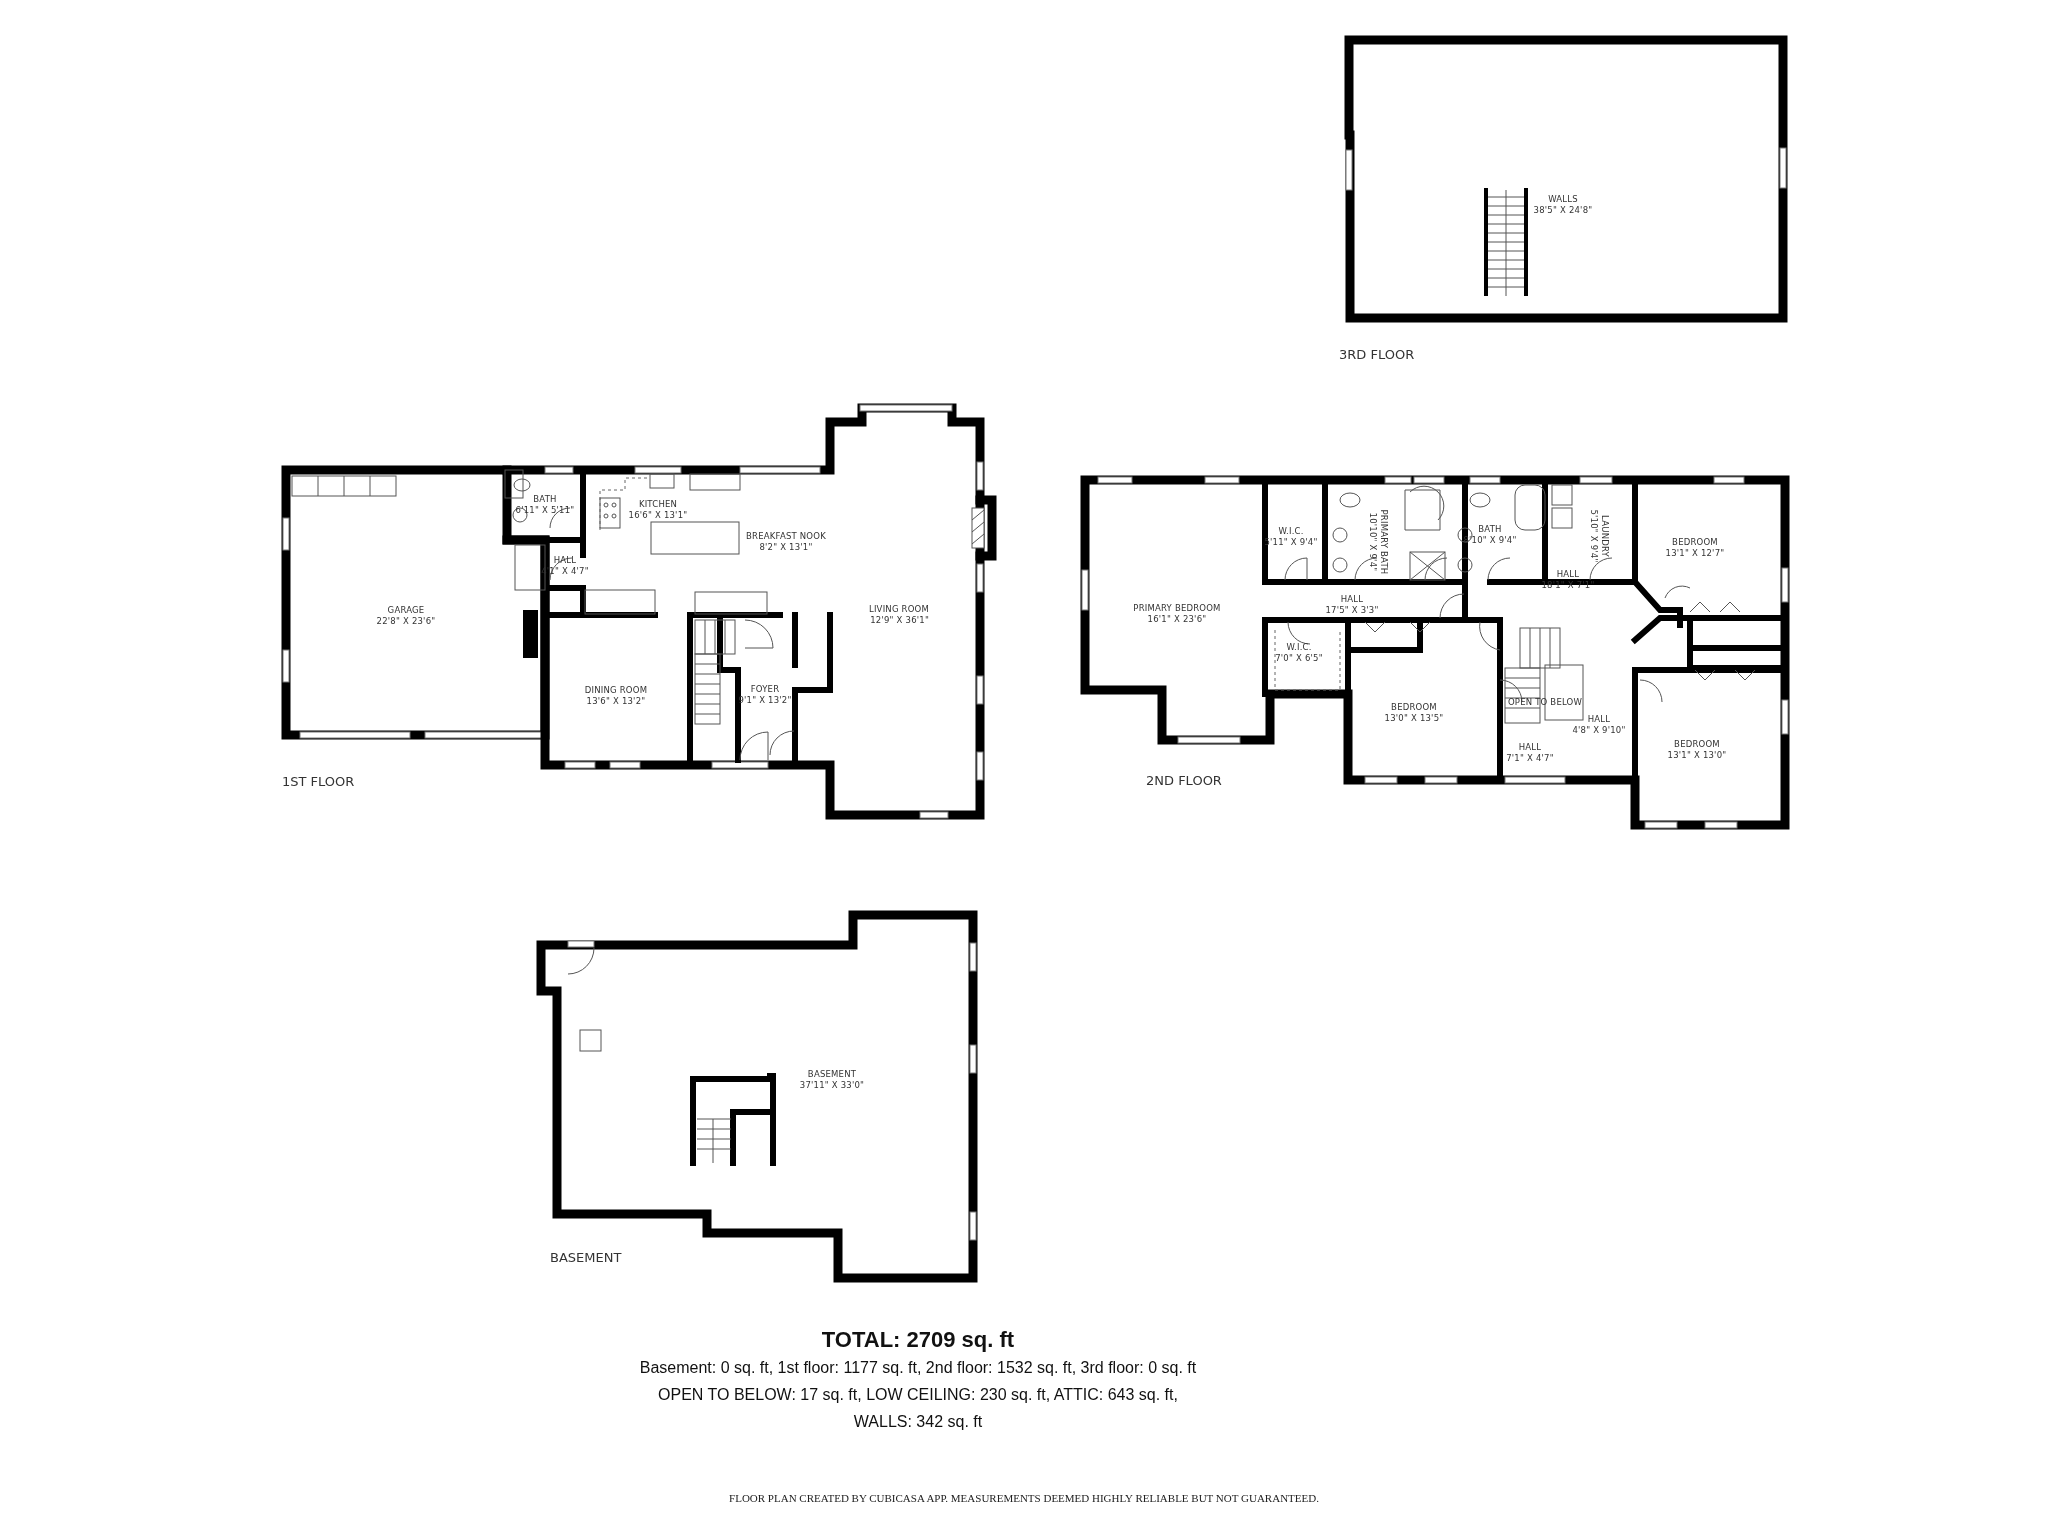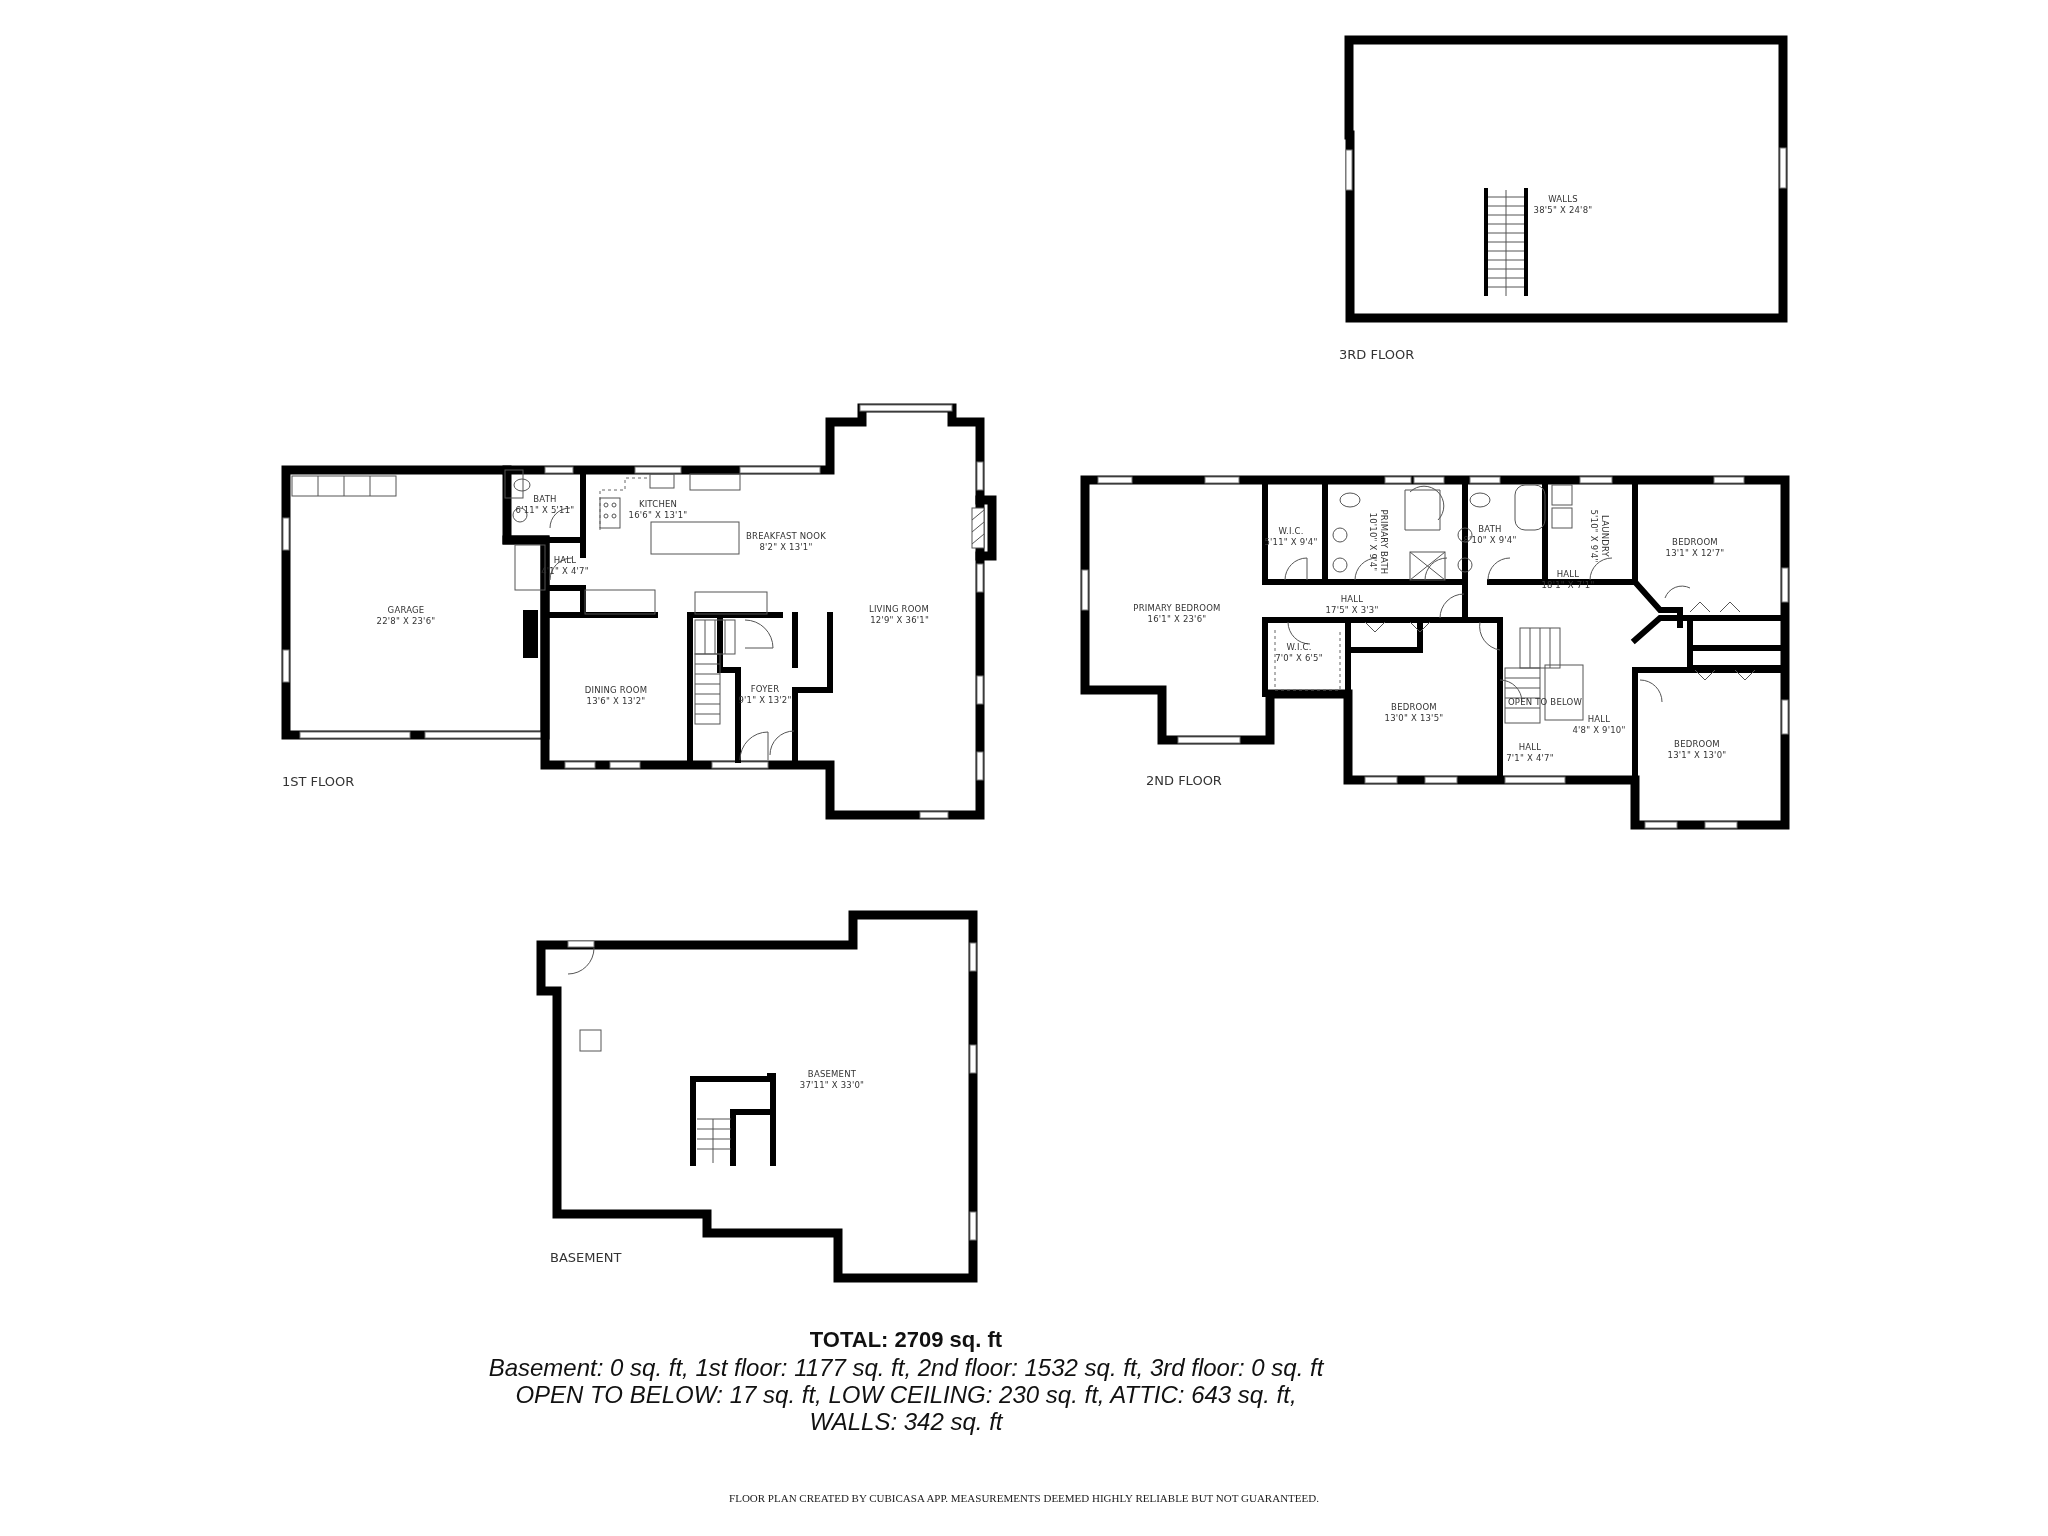--- a/index.html
+++ b/index.html
@@ -6,23 +6,23 @@
   body { width:2048px; height:1536px; position:relative; overflow:hidden; font-family:"DejaVu Sans", sans-serif; color:#222; }
   svg.plan { position:absolute; left:0; top:0; width:2048px; height:1536px; }
   .wall { fill:none; stroke:#000; stroke-width:9; stroke-linejoin:miter; stroke-linecap:square; }
   .iwall { fill:none; stroke:#000; stroke-width:6; stroke-linecap:square; }
   .thin { fill:none; stroke:#555; stroke-width:1; }
   .dash { fill:none; stroke:#666; stroke-width:1; stroke-dasharray:3 3; }
   .win { fill:#fff; stroke:#777; stroke-width:1; }
   .room-label { position:absolute; font-size:8.5px; line-height:11px; text-align:center; color:#333; white-space:nowrap; transform:translate(-50%,-50%); letter-spacing:0.2px; }
   .floor-label { position:absolute; font-size:13px; color:#333; white-space:nowrap; }
   .vert { transform:translate(-50%,-50%) rotate(90deg); }
-  .summary { position:absolute; left:0; width:1812px; top:1326px; text-align:center; font-family:"Liberation Sans", sans-serif; color:#111; }
+  .summary { position:absolute; left:12px; width:1812px; top:1326px; text-align:center; font-family:"Liberation Sans", sans-serif; color:#111; }
   .summary .total { font-size:22px; font-weight:bold; line-height:28px; }
-  .summary .line { font-size:24px; line-height:27px;font-style:italic; }
+  .summary .line { font-size:16px; line-height:27px; }
   .credit { position:absolute; left:0; width:2048px; top:1492px; text-align:center; font-size:11px; color:#222; font-family:Liberation Serif, serif; }
 </style>
 </head>
 <body>
 
 <svg class="plan" viewBox="0 0 2048 1536" xmlns="http://www.w3.org/2000/svg">
 
   <g>
     <path class="wall" d="M1349 135 L1349 40 L1783 40 L1783 318 L1350 318 L1350 135 Z"></path>
     <rect class="win" x="1346" y="150" width="6" height="40"></rect>

